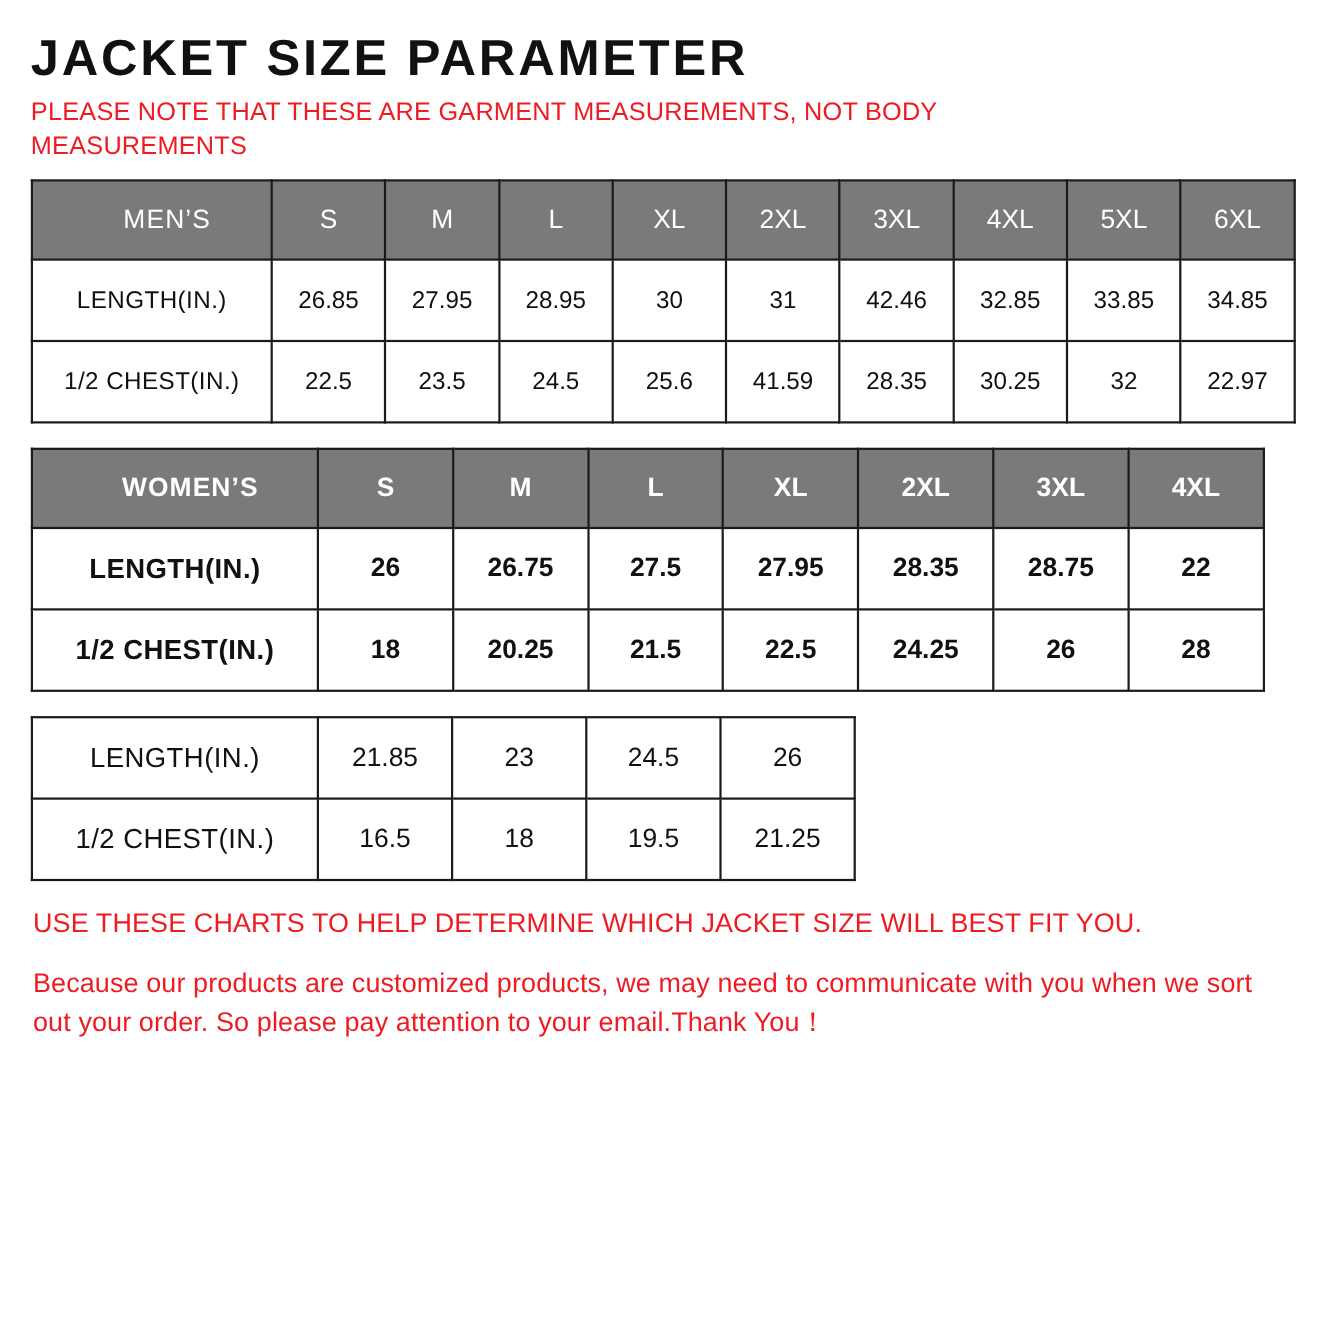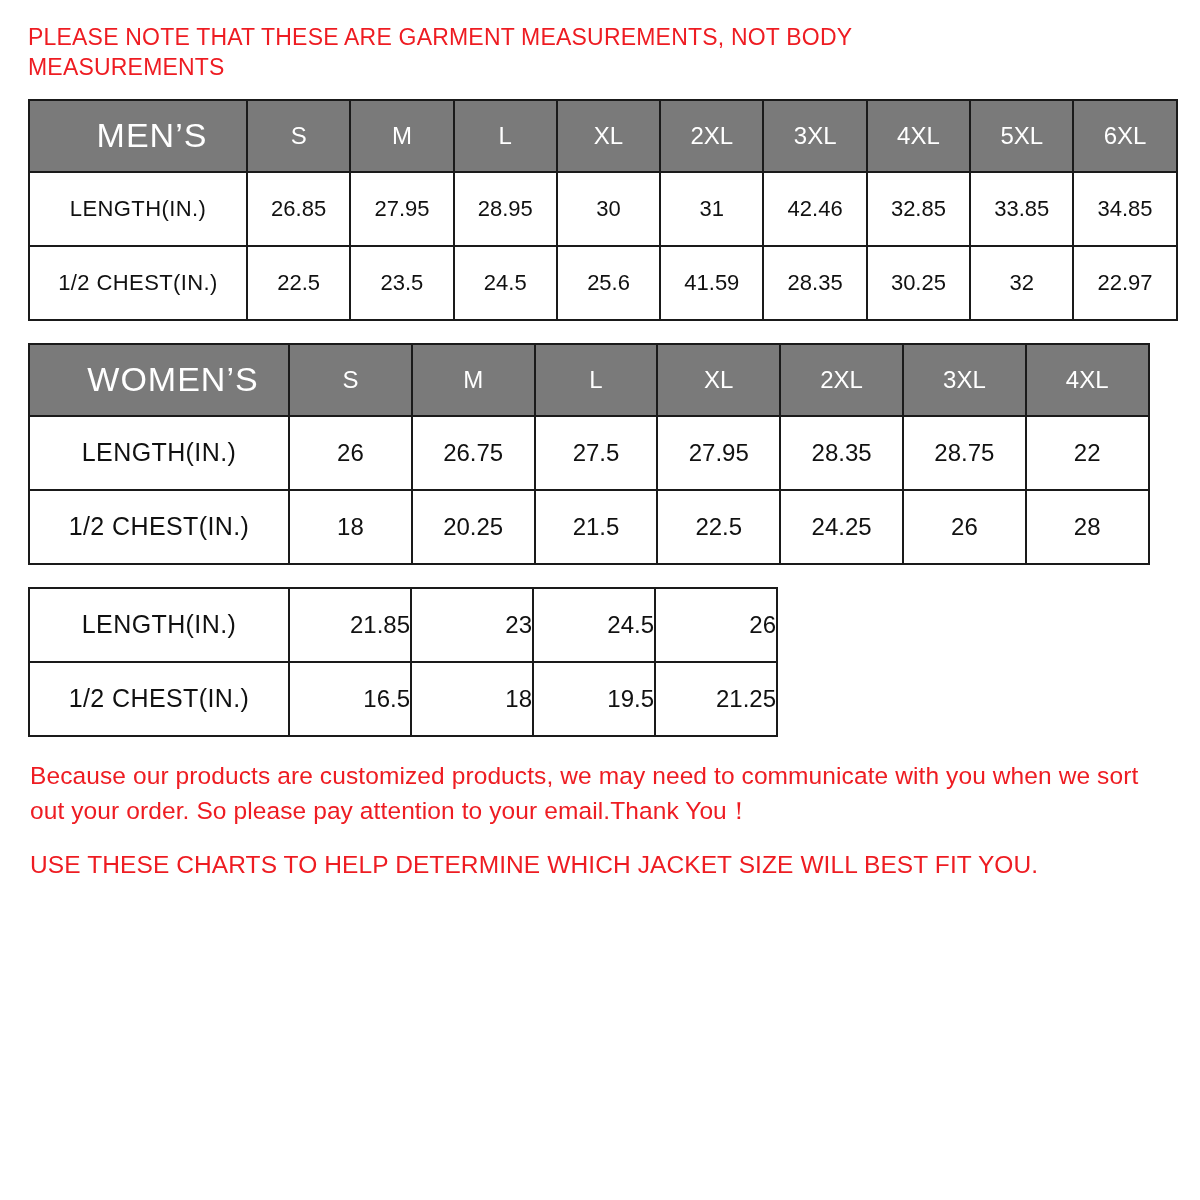--- a/index.html
+++ b/index.html
@@ -53,69 +53,70 @@
     height: 72px;
     white-space: nowrap;
   }
   table.sizes tr.header td {
     background: #7a7a7a;
     color: #ffffff;
     font-size: 24px;
     height: 70px;
   }
   table.sizes tr.header td.label {
-    font-size: 34px;
+    font-size: 24px;
     letter-spacing: 1px;
     padding-left: 28px;
   }
   td.rowlabel {
     font-size: 23px;
     letter-spacing: 0.4px;
   }
   
   .men-tbl { width: 1148px; }
   .men-tbl col.c0 { width: 218px; }
   .men-tbl col.cx { width: 103.3px; }
 
   
-  .women-tbl { width: 1120px; }
+  .women-tbl { width: 1120px; font-weight: bold; }
   .women-tbl col.c0 { width: 260px; }
   .women-tbl col.cx { width: 122.8px; }
   .women-tbl td { height: 88px; }
   .women-tbl tr.header td { height: 84px; font-size: 26px; }
   .women-tbl tr.header td.label { font-size: 27px; }
   .women-tbl td.rowlabel { font-size: 25px; }
   .women-tbl td.val { font-size: 24px; }
 
   
   .youth-tbl { width: 748px; }
   .youth-tbl col.c0 { width: 260px; }
   .youth-tbl col.cx { width: 122px; }
   .youth-tbl td { height: 88px; }
   .youth-tbl tr.header td { height: 84px; font-size: 26px; }
   .youth-tbl tr.header td.label { font-size: 27px; }
   .youth-tbl td.rowlabel { font-size: 25px; }
-  .youth-tbl td.val { font-size: 24px; text-align: right; }
+  .youth-tbl td.val { font-size: 24px; }
 
   .footer {
     color: #ee1c22;
     font-size: 24.5px;
     line-height: 1.42;
     letter-spacing: 0.1px;
     margin: 4px 0 0 4px;
     max-width: 1130px;
   }
   .footer p { margin: 0 0 20px 0; }
   .footer p:last-child { margin-bottom: 0; }
 </style>
 </head>
 <body>
 
 <div class="page">
 
+  <div class="title">JACKET SIZE PARAMETER</div>
 
   <div class="note">PLEASE NOTE THAT THESE ARE GARMENT MEASUREMENTS, NOT BODY MEASUREMENTS</div>
 
   <table class="sizes men-tbl">
     <colgroup>
       <col class="c0">
         <col class="cx">
         <col class="cx">
         <col class="cx">
         <col class="cx">
@@ -230,17 +231,17 @@
         <td class="rowlabel">1/2 CHEST(IN.)</td>
         <td class="val">16.5</td>
         <td class="val">18</td>
         <td class="val">19.5</td>
         <td class="val">21.25</td>
       </tr>
     </tbody>
   </table>
 
   <div class="footer">
+    <p>USE THESE CHARTS TO HELP DETERMINE WHICH JACKET SIZE WILL BEST FIT YOU.</p>
     <p>Because our products are customized products, we may need to communicate with you when we sort out your order. So please pay attention to your email.Thank You！</p>
-    <p>USE THESE CHARTS TO HELP DETERMINE WHICH JACKET SIZE WILL BEST FIT YOU.</p>
   </div>
 
 </div>
 
 </body></html>

